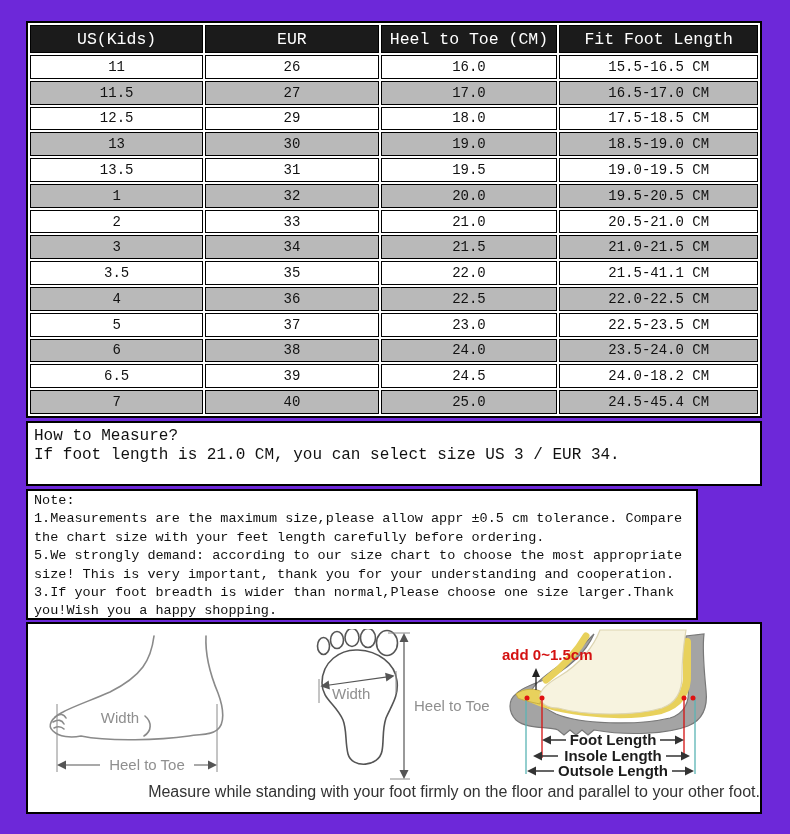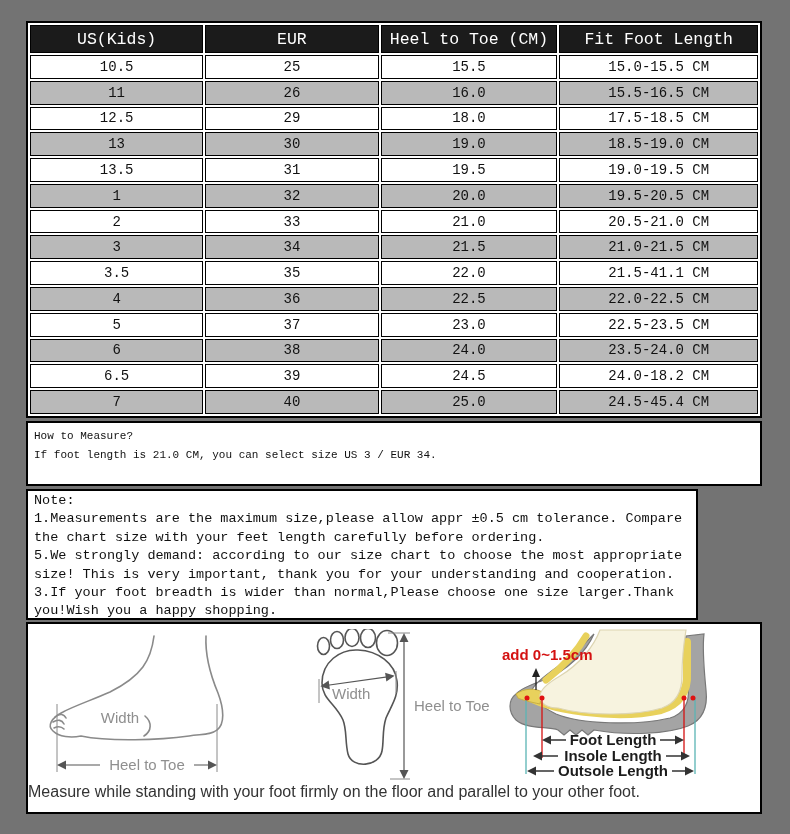--- a/index.html
+++ b/index.html
@@ -1,39 +1,39 @@
 <!DOCTYPE html>
 <html><head>
 <meta charset="utf-8">
 <style>
   html,body{margin:0;padding:0;background:#fff;}
-  .screen{position:relative;width:790px;height:834px;background:#737373;
+  .screen{position:relative;width:790px;height:834px;background:#6d28d9;
           font-family:"Liberation Mono",monospace;color:#111;overflow:hidden;}
   .box{position:absolute;border:2px solid #000;background:#fff;box-sizing:border-box;}
   
   #box-table{left:26px;top:21px;width:736px;height:397px;}
   #size-table{width:100%;height:100%;border-collapse:separate;border-spacing:2px;}
   #size-table th{background:#1b1b1b;color:#fff;font-weight:normal;font-size:16.5px;
                  border:1px solid #000;height:24px;text-align:center;}
   #size-table td{font-size:14px;text-align:center;border:1px solid #000;color:#111;padding:0;}
   #size-table tbody tr:nth-child(odd) td{background:#fff;}
   #size-table tbody tr:nth-child(even) td{background:#b9b9b9;}
   
   #box-howto{left:26px;top:421px;width:736px;height:65px;padding:4px 6px 0 6px;
-             font-size:11px;line-height:18.5px;}
+             font-size:16px;line-height:18.5px;}
   #box-note{left:26px;top:489px;width:672px;height:131px;padding:1px 6px 0 6px;
             font-size:13.5px;line-height:18.4px;}
   .tline{white-space:normal;}
   
   #box-diagram{left:26px;top:622px;width:736px;height:192px;}
   #box-diagram svg{position:absolute;}
   #svg-side{left:14px;top:8px;}
   #svg-print{left:282px;top:5px;}
   #svg-shoe{left:468px;top:4px;}
-  .caption{position:absolute;left:0;right:0;bottom:11px;text-align:left;
+  .caption{position:absolute;left:0;right:0;bottom:11px;text-align:right;
            font-family:"Liberation Sans",sans-serif;font-size:16px;color:#333;}
   .glabel{font-family:"Liberation Sans",sans-serif;font-size:15px;fill:#8f8f8f;}
   .blabel{font-family:"Liberation Sans",sans-serif;font-size:15px;font-weight:bold;fill:#1c1c1c;}
   .rlabel{font-family:"Liberation Sans",sans-serif;font-size:15px;font-weight:bold;fill:#d41111;}
   .sketch{fill:none;stroke:#8a8a8a;stroke-width:1.6;stroke-linecap:round;stroke-linejoin:round;}
   .outline{fill:#fff;stroke:#555;stroke-width:1.6;}
   .thin{stroke:#8a8a8a;stroke-width:1;fill:none;}
   .dim{stroke:#555;stroke-width:1.2;fill:none;}
 </style>
 </head>
@@ -52,30 +52,30 @@
       <thead>
         <tr>
           <th>US(Kids)</th>
           <th>EUR</th>
           <th>Heel to Toe (CM)</th>
           <th>Fit Foot Length</th>
         </tr>
       </thead>
       <tbody>
           <tr>
-            <td>10.5</td>
-            <td>25</td>
-            <td>15.5</td>
-            <td>15.0-15.5 CM</td>
-          </tr>
-          <tr>
             <td>11</td>
             <td>26</td>
             <td>16.0</td>
             <td>15.5-16.5 CM</td>
+          </tr>
+          <tr>
+            <td>11.5</td>
+            <td>27</td>
+            <td>17.0</td>
+            <td>16.5-17.0 CM</td>
           </tr>
           <tr>
             <td>12.5</td>
             <td>29</td>
             <td>18.0</td>
             <td>17.5-18.5 CM</td>
           </tr>
           <tr>
             <td>13</td>
             <td>30</td>

